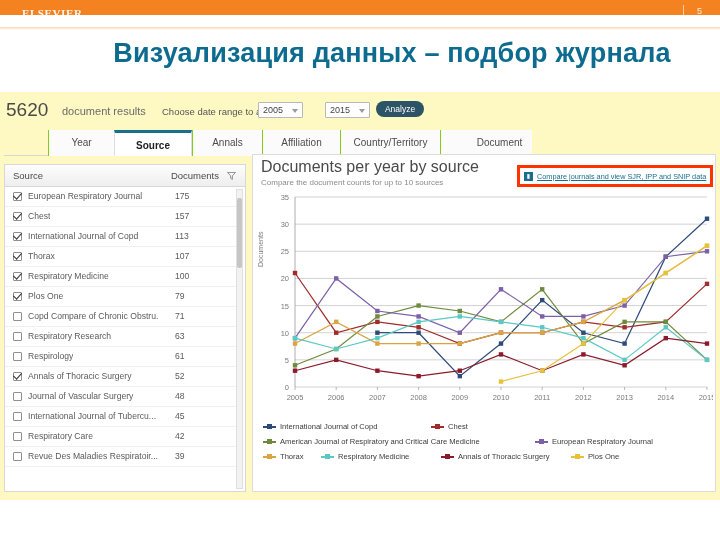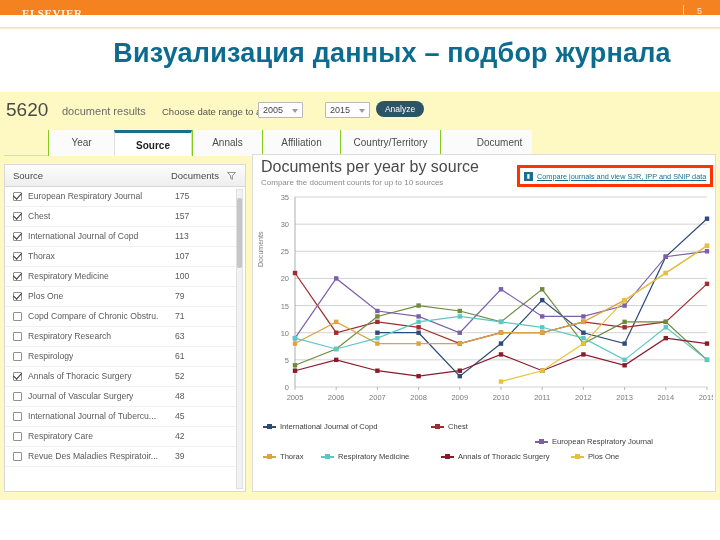--- a/index.html
+++ b/index.html
@@ -502,20 +502,21 @@
           <rect x="443.8" y="52.65714285714286" width="4.4" height="4.4" fill="#E8C13A"></rect>
         </svg>
     </div>
 
     <div class="legend" id="legend">
         <div class="lrow">
           <div class="litem" style="left: 0px;"><span class="lmark" style="background: rgb(46, 75, 122);"><span style="position: absolute; left: 4px; top: -2px; width: 5px; height: 5px; background: rgb(46, 75, 122);"></span></span><span class="ltext">International Journal of Copd</span></div>
           <div class="litem" style="left: 168px;"><span class="lmark" style="background: rgb(160, 44, 44);"><span style="position: absolute; left: 4px; top: -2px; width: 5px; height: 5px; background: rgb(160, 44, 44);"></span></span><span class="ltext">Chest</span></div>
         </div>
         <div class="lrow">
+          <div class="litem" style="left: 0px;"><span class="lmark" style="background: rgb(110, 139, 61);"><span style="position: absolute; left: 4px; top: -2px; width: 5px; height: 5px; background: rgb(110, 139, 61);"></span></span><span class="ltext">American Journal of Respiratory and Critical Care Medicine</span></div>
           <div class="litem" style="left: 272px;"><span class="lmark" style="background: rgb(124, 95, 168);"><span style="position: absolute; left: 4px; top: -2px; width: 5px; height: 5px; background: rgb(124, 95, 168);"></span></span><span class="ltext">European Respiratory Journal</span></div>
         </div>
         <div class="lrow">
           <div class="litem" style="left: 0px;"><span class="lmark" style="background: rgb(217, 164, 65);"><span style="position: absolute; left: 4px; top: -2px; width: 5px; height: 5px; background: rgb(217, 164, 65);"></span></span><span class="ltext">Thorax</span></div>
           <div class="litem" style="left: 58px;"><span class="lmark" style="background: rgb(91, 200, 196);"><span style="position: absolute; left: 4px; top: -2px; width: 5px; height: 5px; background: rgb(91, 200, 196);"></span></span><span class="ltext">Respiratory Medicine</span></div>
           <div class="litem" style="left: 178px;"><span class="lmark" style="background: rgb(139, 26, 43);"><span style="position: absolute; left: 4px; top: -2px; width: 5px; height: 5px; background: rgb(139, 26, 43);"></span></span><span class="ltext">Annals of Thoracic Surgery</span></div>
           <div class="litem" style="left: 308px;"><span class="lmark" style="background: rgb(232, 193, 58);"><span style="position: absolute; left: 4px; top: -2px; width: 5px; height: 5px; background: rgb(232, 193, 58);"></span></span><span class="ltext">Plos One</span></div>
         </div>
       </div>
   </div>

